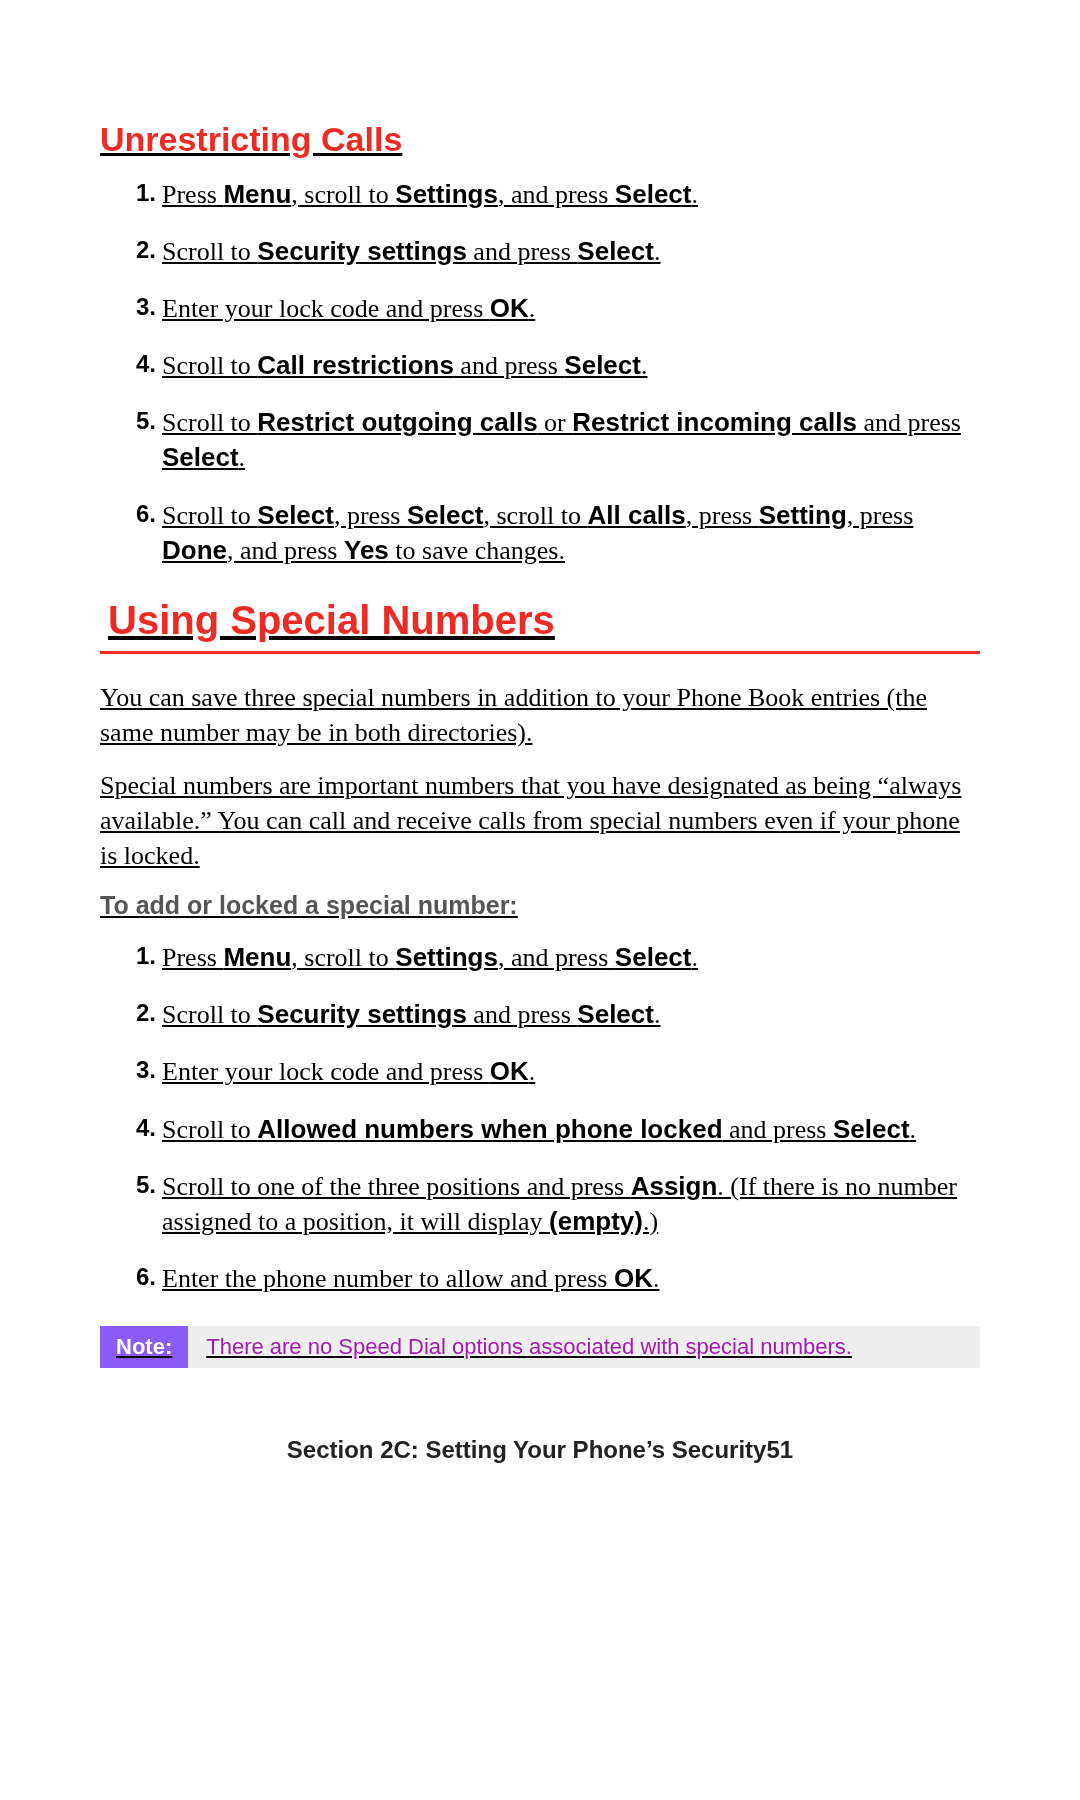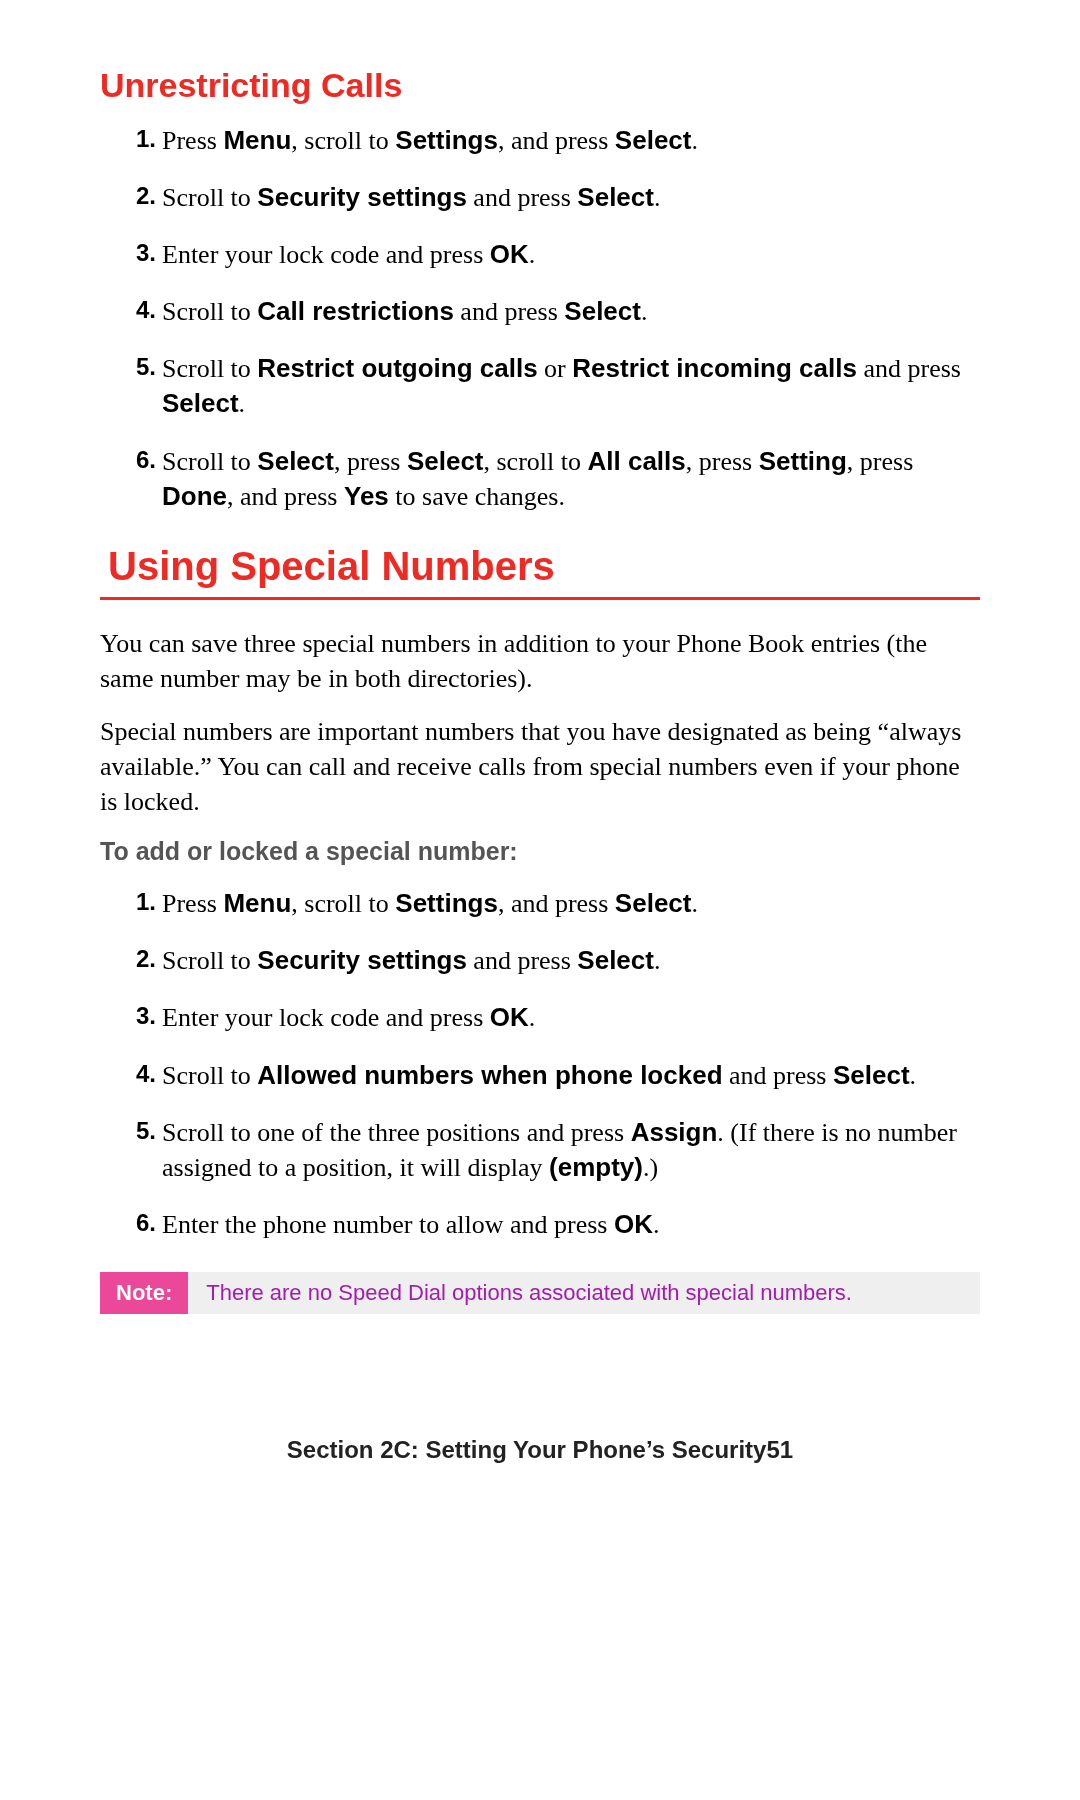--- a/index.html
+++ b/index.html
@@ -7,21 +7,22 @@
     padding: 0;
     background: #ffffff;
     font-family: Georgia, "Times New Roman", serif;
     color: #000;
   }
   .page {
     width: 1080px;
     height: 1524px;
     position: relative;
     box-sizing: border-box;
-    padding: 66px 100px 0 100px;
+    padding: 120px 100px 0 100px;
+    text-decoration: underline;
   }
   .sans {
     font-family: "Helvetica Neue", Helvetica, Arial, sans-serif;
   }
   h2.red-sub {
     color: #ee2a24;
     font-family: "Helvetica Neue", Helvetica, Arial, sans-serif;
     font-weight: 700;
     font-size: 34px;
     margin: 0 0 18px 0;
@@ -71,21 +72,21 @@
     font-size: 26px;
     line-height: 1.35;
     margin: 0 0 18px 0;
   }
   .note-box {
     display: flex;
     align-items: stretch;
     margin-top: 4px;
   }
   .note-label {
-    background: #ec4899;
+    background: #8b5cf6;
     color: #fff;
     font-family: "Helvetica Neue", Helvetica, Arial, sans-serif;
     font-weight: 700;
     font-size: 22px;
     padding: 8px 16px;
     display: flex;
     align-items: center;
   }
   .note-body {
     background: #efefef;

